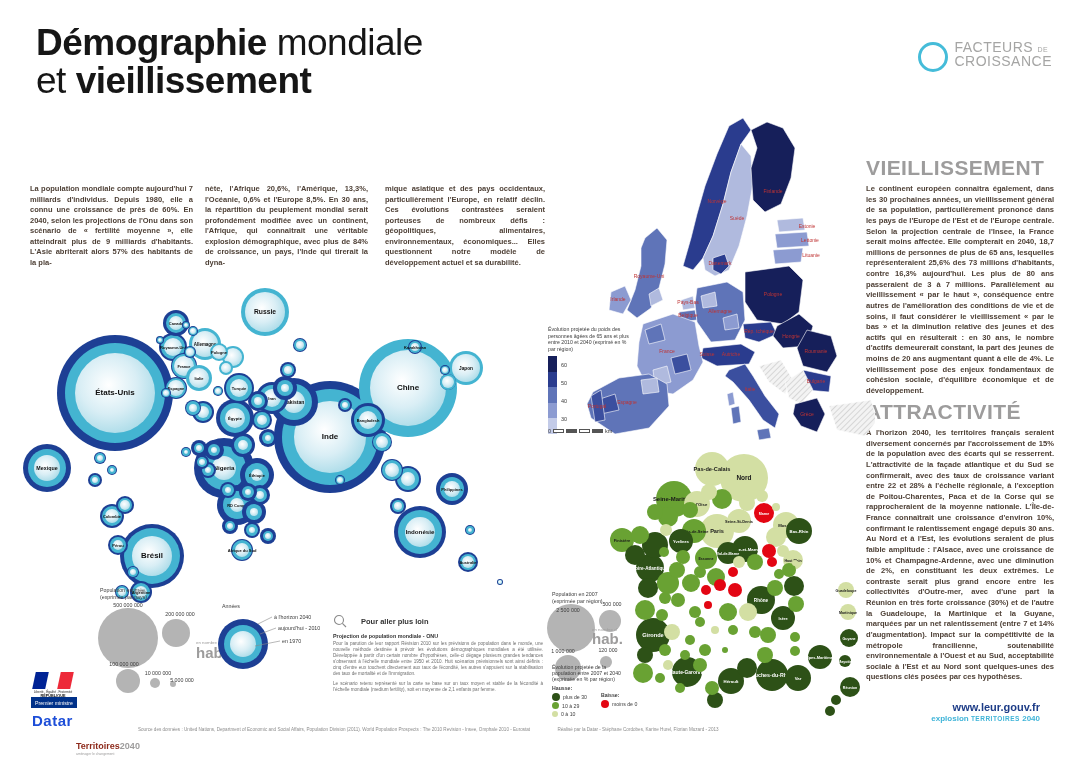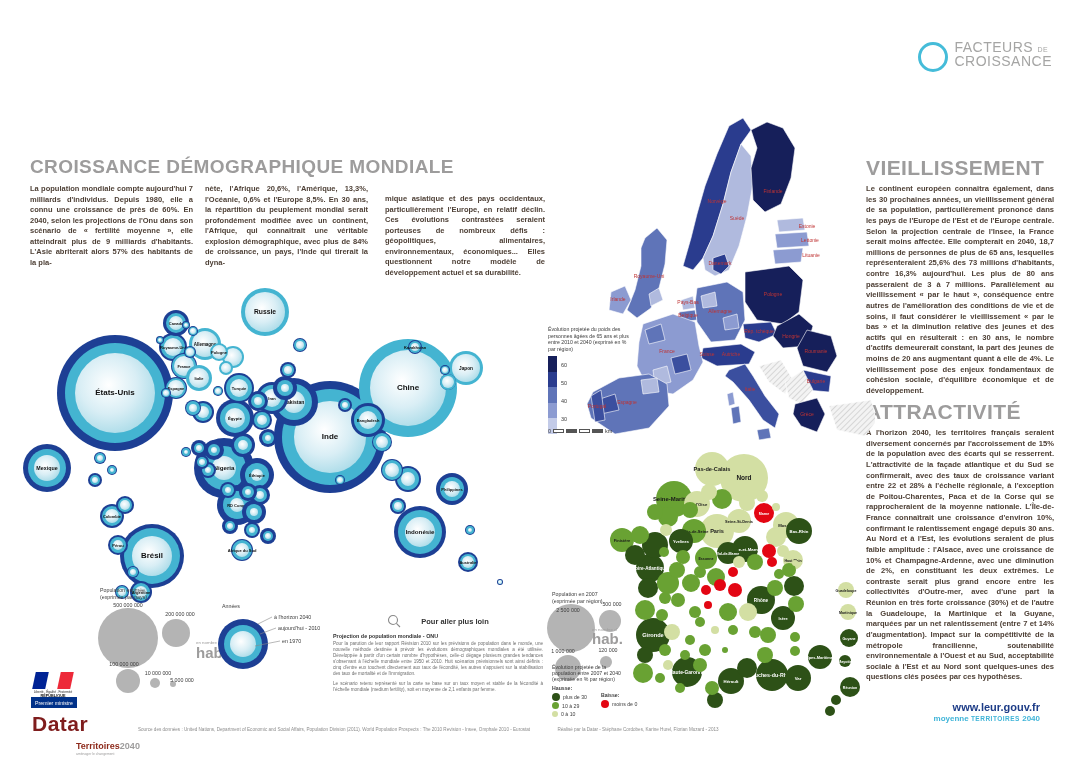--- a/index.html
+++ b/index.html
@@ -37,21 +37,21 @@
   
   .flagbox{left:33px;top:672px;width:40px;text-align:center;}
   .flag{width:38px;height:17px;display:flex;margin:0 auto;}
   .flag .fb{flex:1;background:#002395;transform:skewX(-12deg);}
   .flag .fw{flex:1;background:#fff;}
   .flag .fr{flex:1;background:#ED2939;transform:skewX(-12deg);}
   .flagbox .l1{font-size:3.2px;color:#222;margin-top:1px;}
   .flagbox .l2{font-size:3.8px;color:#111;font-weight:700;}
   .pm-band{left:31px;top:697px;width:46px;height:11px;background:#003189;color:#fff;
            font-size:5.2px;display:flex;align-items:center;justify-content:center;}
-  .datar{left:32px;top:712px;font-size:21px;font-weight:700;color:#7f1d1d;letter-spacing:0.5px;}
+  .datar{left:32px;top:712px;font-size:15px;font-weight:700;color:#1d4ed8;letter-spacing:0.5px;}
   .terr{left:76px;top:736px;line-height:1;}
   .terr .t1{font-size:9px;font-weight:700;color:#8d2a1b;}
   .terr .t2{font-size:9px;font-weight:700;color:#9d9c9c;}
   .terr .tag{font-size:3.4px;color:#9d9c9c;display:block;margin-top:1px;}
   .source{left:138px;top:727px;font-size:4.6px;color:#8c8c8c;white-space:nowrap;}
   .source span{margin-right:26px;}
   .site{right:40px;top:701px;text-align:right;line-height:1.15;}
   .site .url{font-size:11px;font-weight:700;color:#1d3c87;}
   .site .rub{font-size:8px;font-weight:700;color:#3fb4d8;}
   .site .rub .caps{font-size:6.5px;letter-spacing:0.5px;}
@@ -63,34 +63,37 @@
   .glbl{fill:#3c3c3c;font-size:5.3px;text-anchor:middle;}
   .glbl2{fill:#3c3c3c;font-size:5.3px;}
   .habsm{fill:#9d9c9c;font-size:4.4px;}
   .habbig{fill:#9d9c9c;font-size:15px;font-weight:700;}
 </style>
 </head>
 <body>
 
 <div class="poster">
 
+  <div class="abs title">
+    <b>Démographie</b><span> mondiale</span><br>
+    <span>et </span><b>vieillissement</b>
+  </div>
 
   <div class="abs fdc-logo">
     <div class="fdc-ring"></div>
     <div class="fdc-text">
       <span>FACTEURS</span>
       <span class="sm">DE</span><br>
       <span>CROISSANCE</span>
     </div>
   </div>
 
-  <div class="abs sec-head" style="left:30px;top:156px;">CROISSANCE DÉMOGRAPHIQUE MONDIALE</div>
   <div class="abs body-col" style="left:30px;top:184px;width:163px;">La population mondiale compte aujourd'hui 7 milliards d'individus. Depuis 1980, elle a connu une croissance de près de 60%. En 2040, selon les projections de l'Onu dans son scénario de « fertilité moyenne », elle atteindrait plus de 9 milliards d'habitants. L'Asie abriterait alors 57% des habitants de la pla-</div>
   <div class="abs body-col" style="left:205px;top:184px;width:163px;">nète, l'Afrique 20,6%, l'Amérique, 13,3%, l'Océanie, 0,6% et l'Europe 8,5%. En 30 ans, la répartition du peuplement mondial serait profondément modifiée avec un continent, l'Afrique, qui connaîtrait une véritable explosion démographique, avec plus de 84% de croissance, un pays, l'Inde qui tirerait la dyna-</div>
-  <div class="abs body-col" style="left:385px;top:194px;width:160px;">mique asiatique et des pays occidentaux, particulièrement l'Europe, en relatif déclin. Ces évolutions contrastées seraient porteuses de nombreux défis : géopolitiques, alimentaires, environnementaux, économiques... Elles questionnent notre modèle de développement actuel et sa durabilité.</div>
+  <div class="abs body-col" style="left:385px;top:184px;width:160px;">mique asiatique et des pays occidentaux, particulièrement l'Europe, en relatif déclin. Ces évolutions contrastées seraient porteuses de nombreux défis : géopolitiques, alimentaires, environnementaux, économiques... Elles questionnent notre modèle de développement actuel et sa durabilité.</div>
 
   <div class="abs sec-head big" style="left:866px;top:156px;">VIEILLISSEMENT</div>
   <div class="abs body-col" style="left:866px;top:184px;width:188px;font-size:7.6px;">Le continent européen connaîtra également, dans les 30 prochaines années, un vieillissement général de sa population, particulièrement prononcé dans les pays de l'Europe de l'Est et de l'Europe centrale. Selon la projection centrale de l'Insee, la France serait moins affectée. Elle compterait en 2040, 18,7 millions de personnes de plus de 65 ans, lesquelles représenteraient 25,6% des 73 millions d'habitants, contre 16,3% aujourd'hui. Les plus de 80 ans passeraient de 3 à 7 millions. Parallèlement au vieillissement « par le haut », conséquence entre autres de l'amélioration des conditions de vie et de soins, il faut considérer le vieillissement « par le bas » et la diminution relative des jeunes et des actifs qui en résulterait : en 30 ans, le nombre d'actifs demeurerait constant, la part des jeunes de moins de 20 ans augmentant quant à elle de 4%. Le vieillissement pose des enjeux fondamentaux de cohésion sociale, d'équilibre économique et de développement.</div>
 
   <div class="abs sec-head big" style="left:866px;top:400px;">ATTRACTIVITÉ</div>
   <div class="abs body-col" style="left:866px;top:428px;width:188px;font-size:7.6px;">A l'horizon 2040, les territoires français seraient diversement concernés par l'accroissement de 15% de la population avec des écarts qui se resserrent. L'attractivité de la façade atlantique et du Sud se confirmerait, avec des taux de croissance variant entre 22 et 28% à l'échelle régionale, à l'exception de Poitou-Charentes, Paca et de la Corse qui se rapprocheraient de la moyenne nationale. L'Île-de-France connaîtrait une croissance d'environ 10%, confirmant le ralentissement engagé depuis 30 ans. Au Nord et à l'Est, les évolutions seraient de plus faible amplitude : l'Alsace, avec une croissance de 10% et Champagne-Ardenne, avec une diminution de 2%, en constituant les deux extrêmes. Le contraste serait plus grand encore entre les collectivités d'Outre-mer, avec d'une part la Réunion en très forte croissance (30%) et de l'autre la Guadeloupe, la Martinique et la Guyane, marquées par un net ralentissement (entre 7 et 14% d'augmentation). Impact sur la compétitivité de la métropole francilienne, soutenabilité environnementale à l'Ouest et au Sud, acceptabilité sociale à l'Est et au Nord sont quelques-unes des questions clés posées par ces hypothèses.</div>
 
   <svg class="abs" style="left:545px;top:108px;" width="330" height="345" viewBox="0 0 330 345">
     <defs>
       <pattern id="hatch" width="4" height="4" patternUnits="userSpaceOnUse" patternTransform="rotate(45)">
@@ -626,21 +629,21 @@
       <text class="glbl" x="568" y="612">2 500 000</text>
       <text class="glbl" x="612" y="606">500 000</text>
       <text class="glbl" x="563" y="653">1 000 000</text>
       <text class="glbl" x="608" y="652">120 000</text>
       <text class="habsm" x="592" y="631">en nombre d'</text>
       <text class="habbig" x="592" y="644">hab.</text>
     </g>
   </svg>
 
   <div class="abs" style="left:333px;top:614px;width:210px;">
-    <div style="display:flex;align-items:center;gap:20px;justify-content:center;">
+    <div style="display:flex;align-items:center;gap:14px;">
       <svg width="14" height="14" viewBox="0 0 14 14">
         <circle cx="6" cy="6" r="4.5" fill="none" stroke="#8a8a8a" stroke-width="1.1"></circle>
         <line x1="9.4" y1="9.4" x2="13" y2="13" stroke="#8a8a8a" stroke-width="1.1"></line>
       </svg>
       <span class="plus-loin-title">Pour aller plus loin</span>
     </div>
     <div class="plus-loin-sub" style="margin-top:5px;">Projection de population mondiale - ONU</div>
     <div class="micro" style="margin-top:2px;">Pour la parution de leur rapport Révision 2010 sur les prévisions de population dans le monde, une nouvelle méthode destinée à prévoir les évolutions démographiques mondiales a été utilisée. Développée à partir d'un certain nombre d'hypothèses, celle-ci dégage plusieurs grandes tendances s'observant à l'échelle mondiale entre 1950 et 2010. Huit scénarios prévisionnels sont ainsi définis : cinq d'entre eux touchent directement aux taux de fécondité, les autres s'appuient sur la stabilisation des taux de mortalité et de l'immigration.</div>
     <div class="micro" style="margin-top:4px;">Le scénario retenu représenté sur la carte se base sur un taux moyen et stable de la fécondité à l'échelle mondiale (medium fertility), soit en moyenne de 2,1 enfants par femme.</div>
   </div>
@@ -690,17 +693,17 @@
     <span class="t1">Territoires</span><span class="t2">2040</span>
     <span class="tag">aménager le changement</span>
   </div>
   <div class="abs source">
     <span>Source des données : United Nations, Department of Economic and Social Affairs, Population Division (2011). World Population Prospects : The 2010 Revision - Insee, Omphale 2010 - Eurostat</span>
     <span>Réalisé par la Datar - Stéphane Cordobes, Karine Hurel, Florian Muzard - 2013</span>
   </div>
   <div class="abs site">
     <div class="url">www.leur.gouv.fr</div>
     <div class="rub">
-      <span>moyenne </span><span class="caps">TERRITOIRES</span><span> 2040</span>
+      <span>explosion </span><span class="caps">TERRITOIRES</span><span> 2040</span>
     </div>
   </div>
 
 </div>
 
 </body></html>

